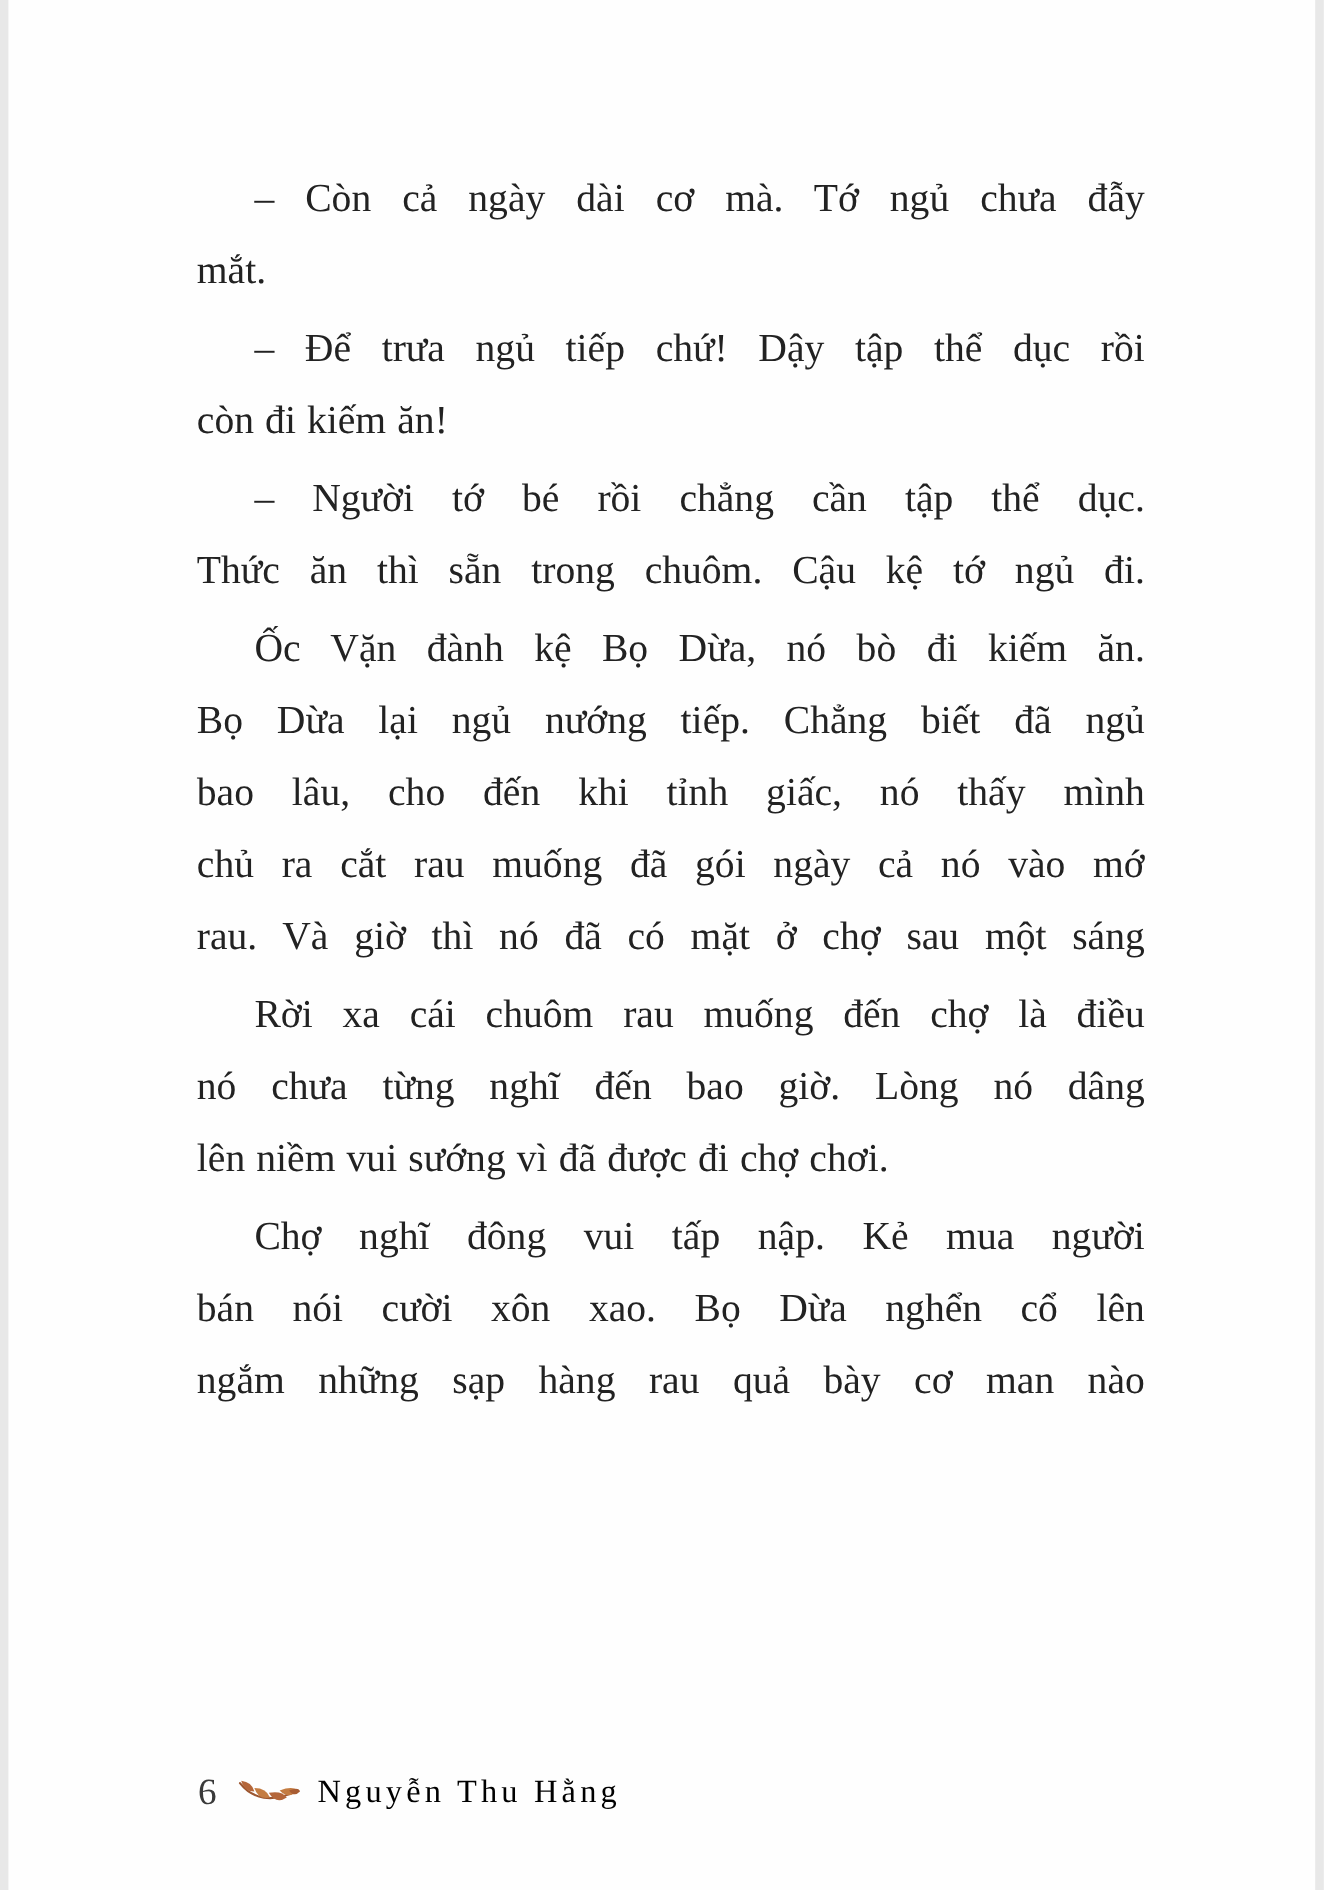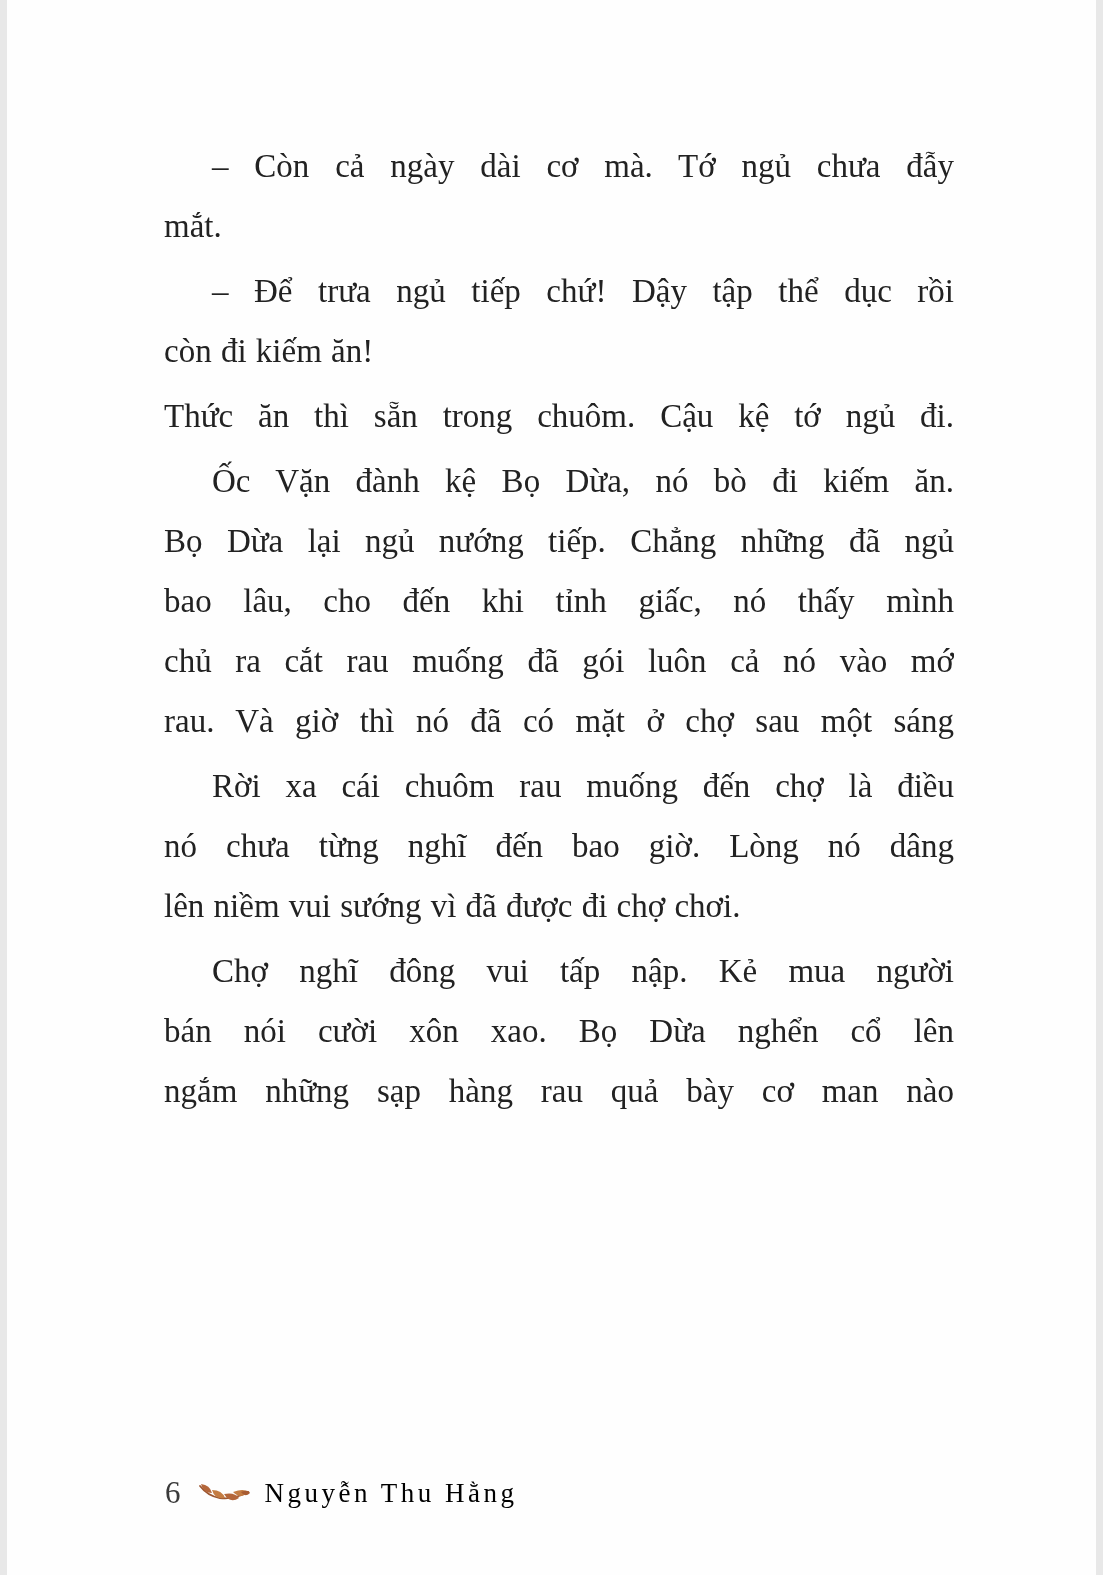--- a/index.html
+++ b/index.html
@@ -79,28 +79,29 @@
       <div class="line fill first">– Còn cả ngày dài cơ mà. Tớ ngủ chưa đẫy</div>
       <div class="line">mắt.</div>
     </div>
 
     <div class="para">
       <div class="line fill first">– Để trưa ngủ tiếp chứ! Dậy tập thể dục rồi</div>
       <div class="line">còn đi kiếm ăn!</div>
     </div>
 
     <div class="para">
+      <div class="line fill first">– Người tớ bé rồi chẳng cần tập thể dục.</div>
       <div class="line fill">Thức ăn thì sẵn trong chuôm. Cậu kệ tớ ngủ đi.</div>
     </div>
 
     <div class="para">
       <div class="line fill first">Ốc Vặn đành kệ Bọ Dừa, nó bò đi kiếm ăn.</div>
-      <div class="line fill">Bọ Dừa lại ngủ nướng tiếp. Chẳng những đã ngủ</div>
+      <div class="line fill">Bọ Dừa lại ngủ nướng tiếp. Chẳng biết đã ngủ</div>
       <div class="line fill">bao lâu, cho đến khi tỉnh giấc, nó thấy mình</div>
-      <div class="line fill">chủ ra cắt rau muống đã gói luôn cả nó vào mớ</div>
+      <div class="line fill">chủ ra cắt rau muống đã gói ngày cả nó vào mớ</div>
       <div class="line fill">rau. Và giờ thì nó đã có mặt ở chợ sau một sáng</div>
     </div>
 
     <div class="para">
       <div class="line fill first">Rời xa cái chuôm rau muống đến chợ là điều</div>
       <div class="line fill">nó chưa từng nghĩ đến bao giờ. Lòng nó dâng</div>
       <div class="line">lên niềm vui sướng vì đã được đi chợ chơi.</div>
     </div>
 
     <div class="para">

